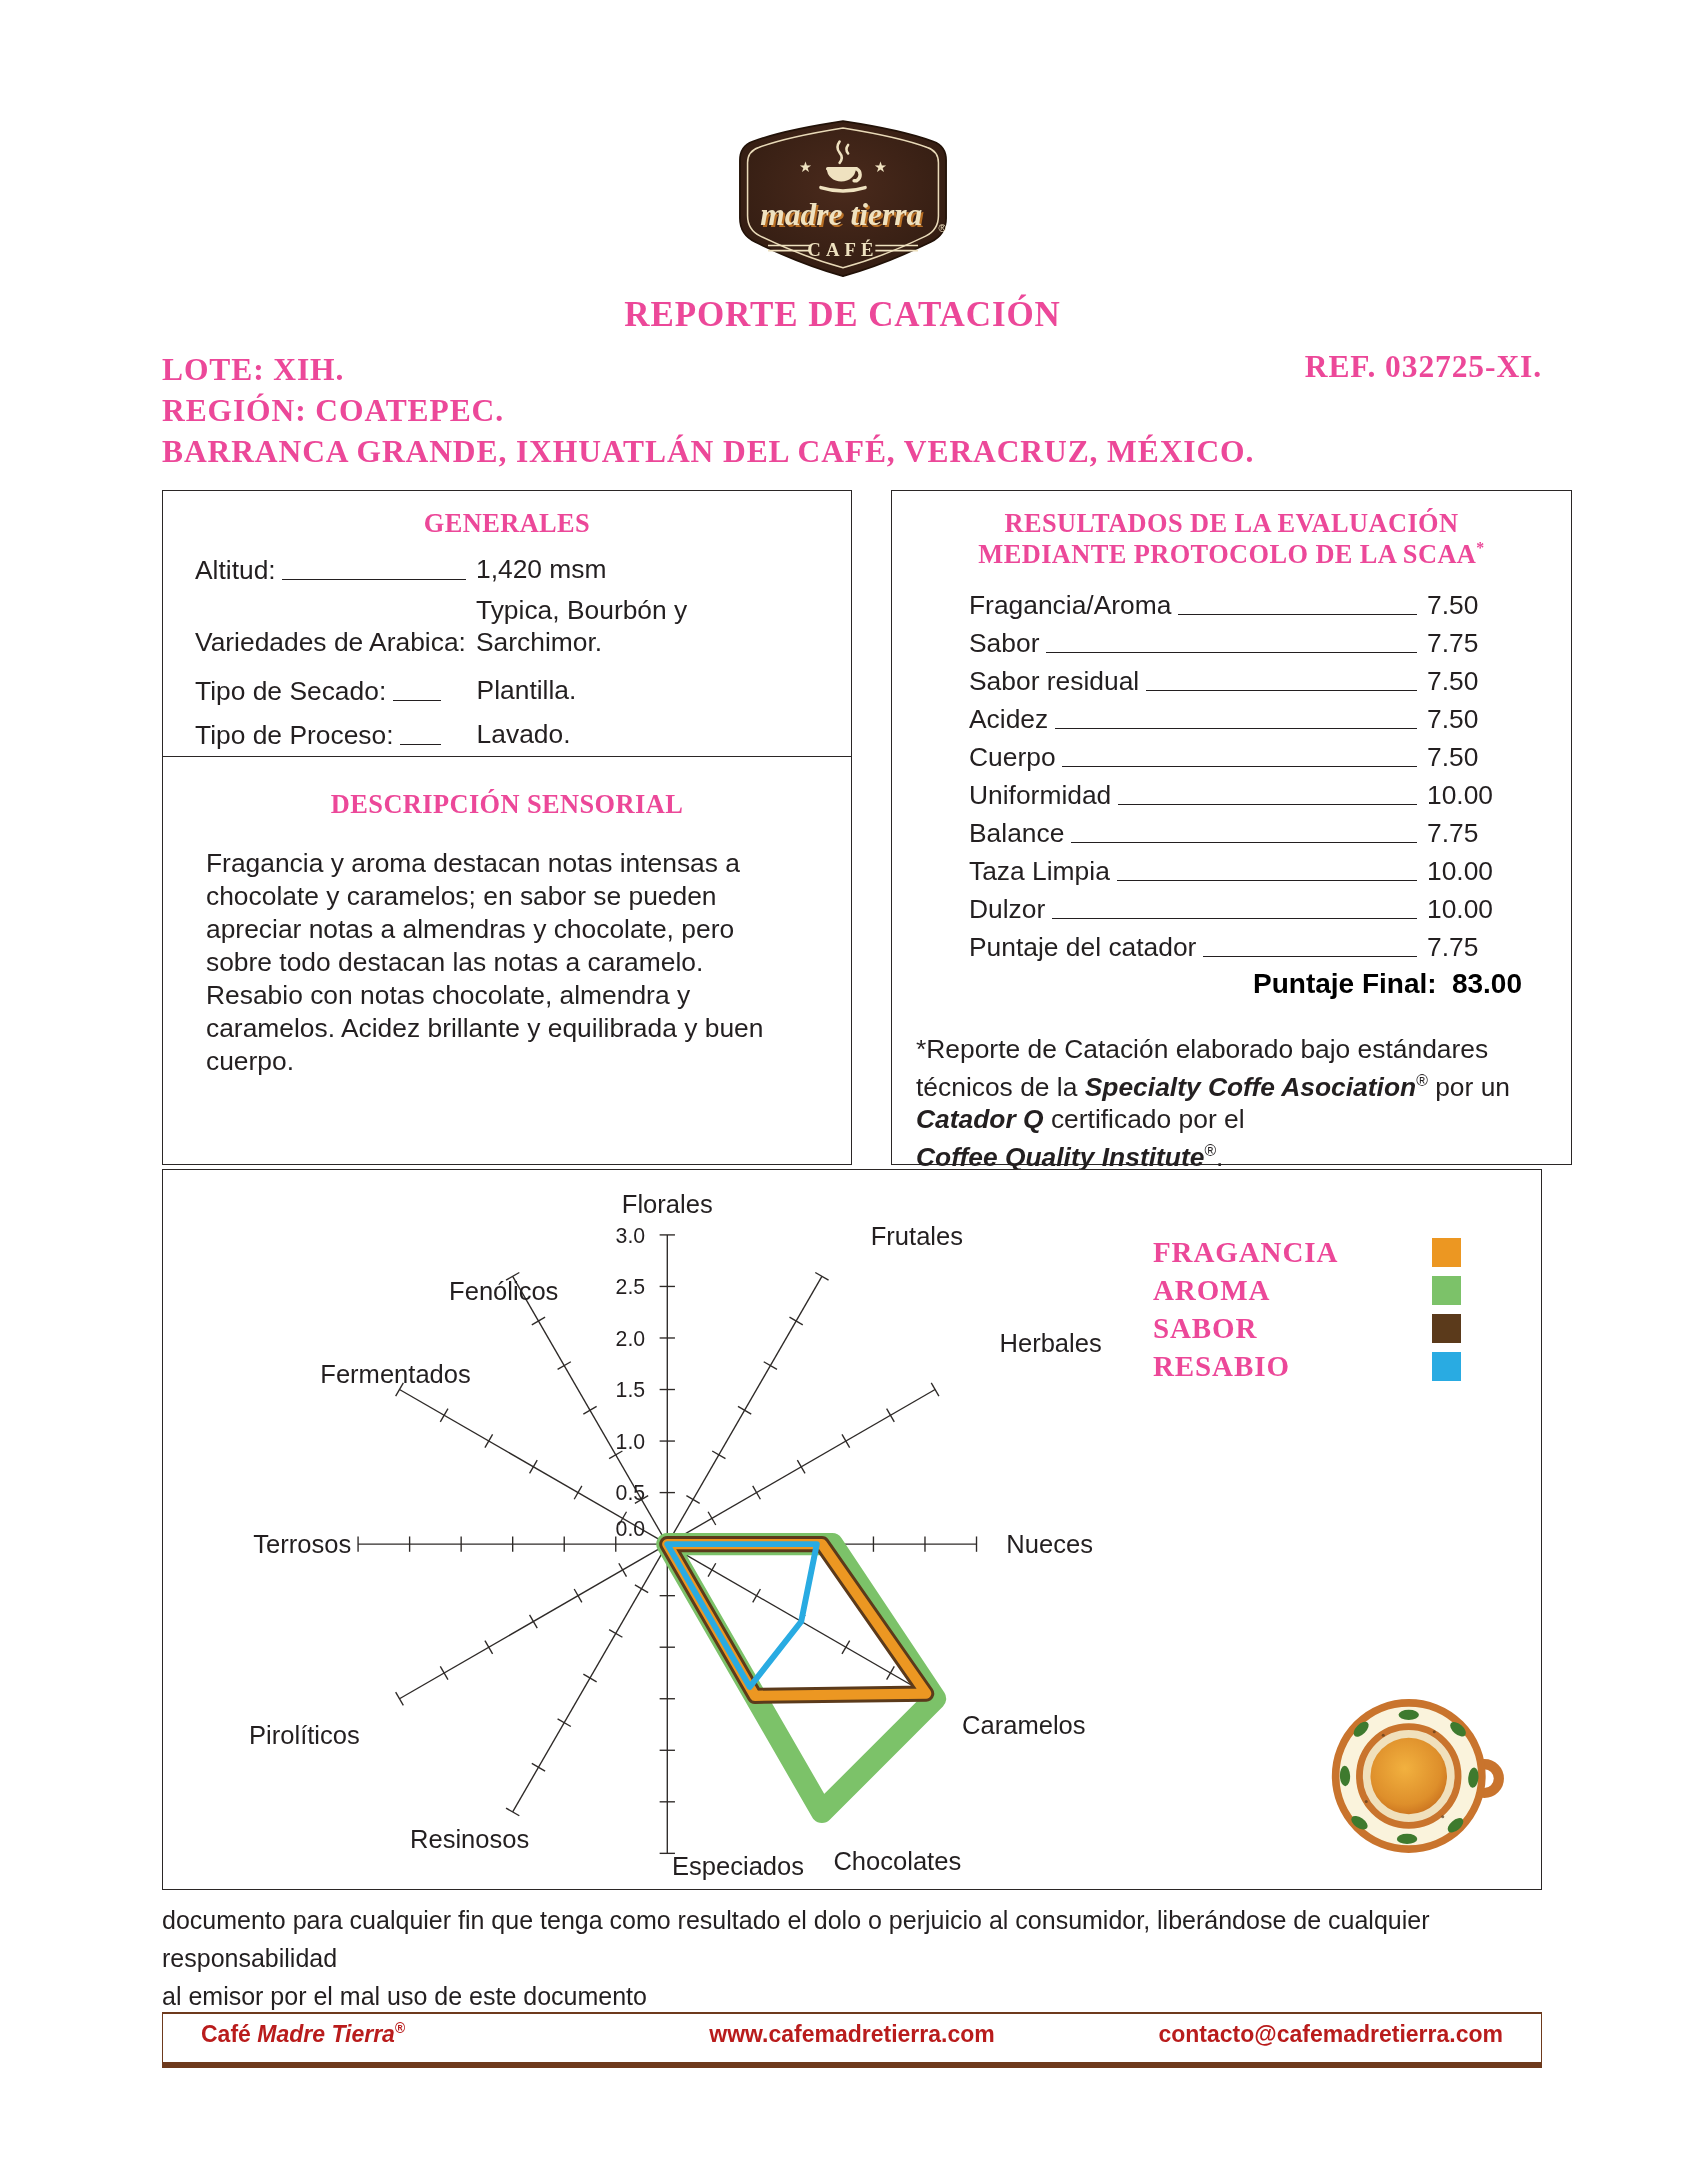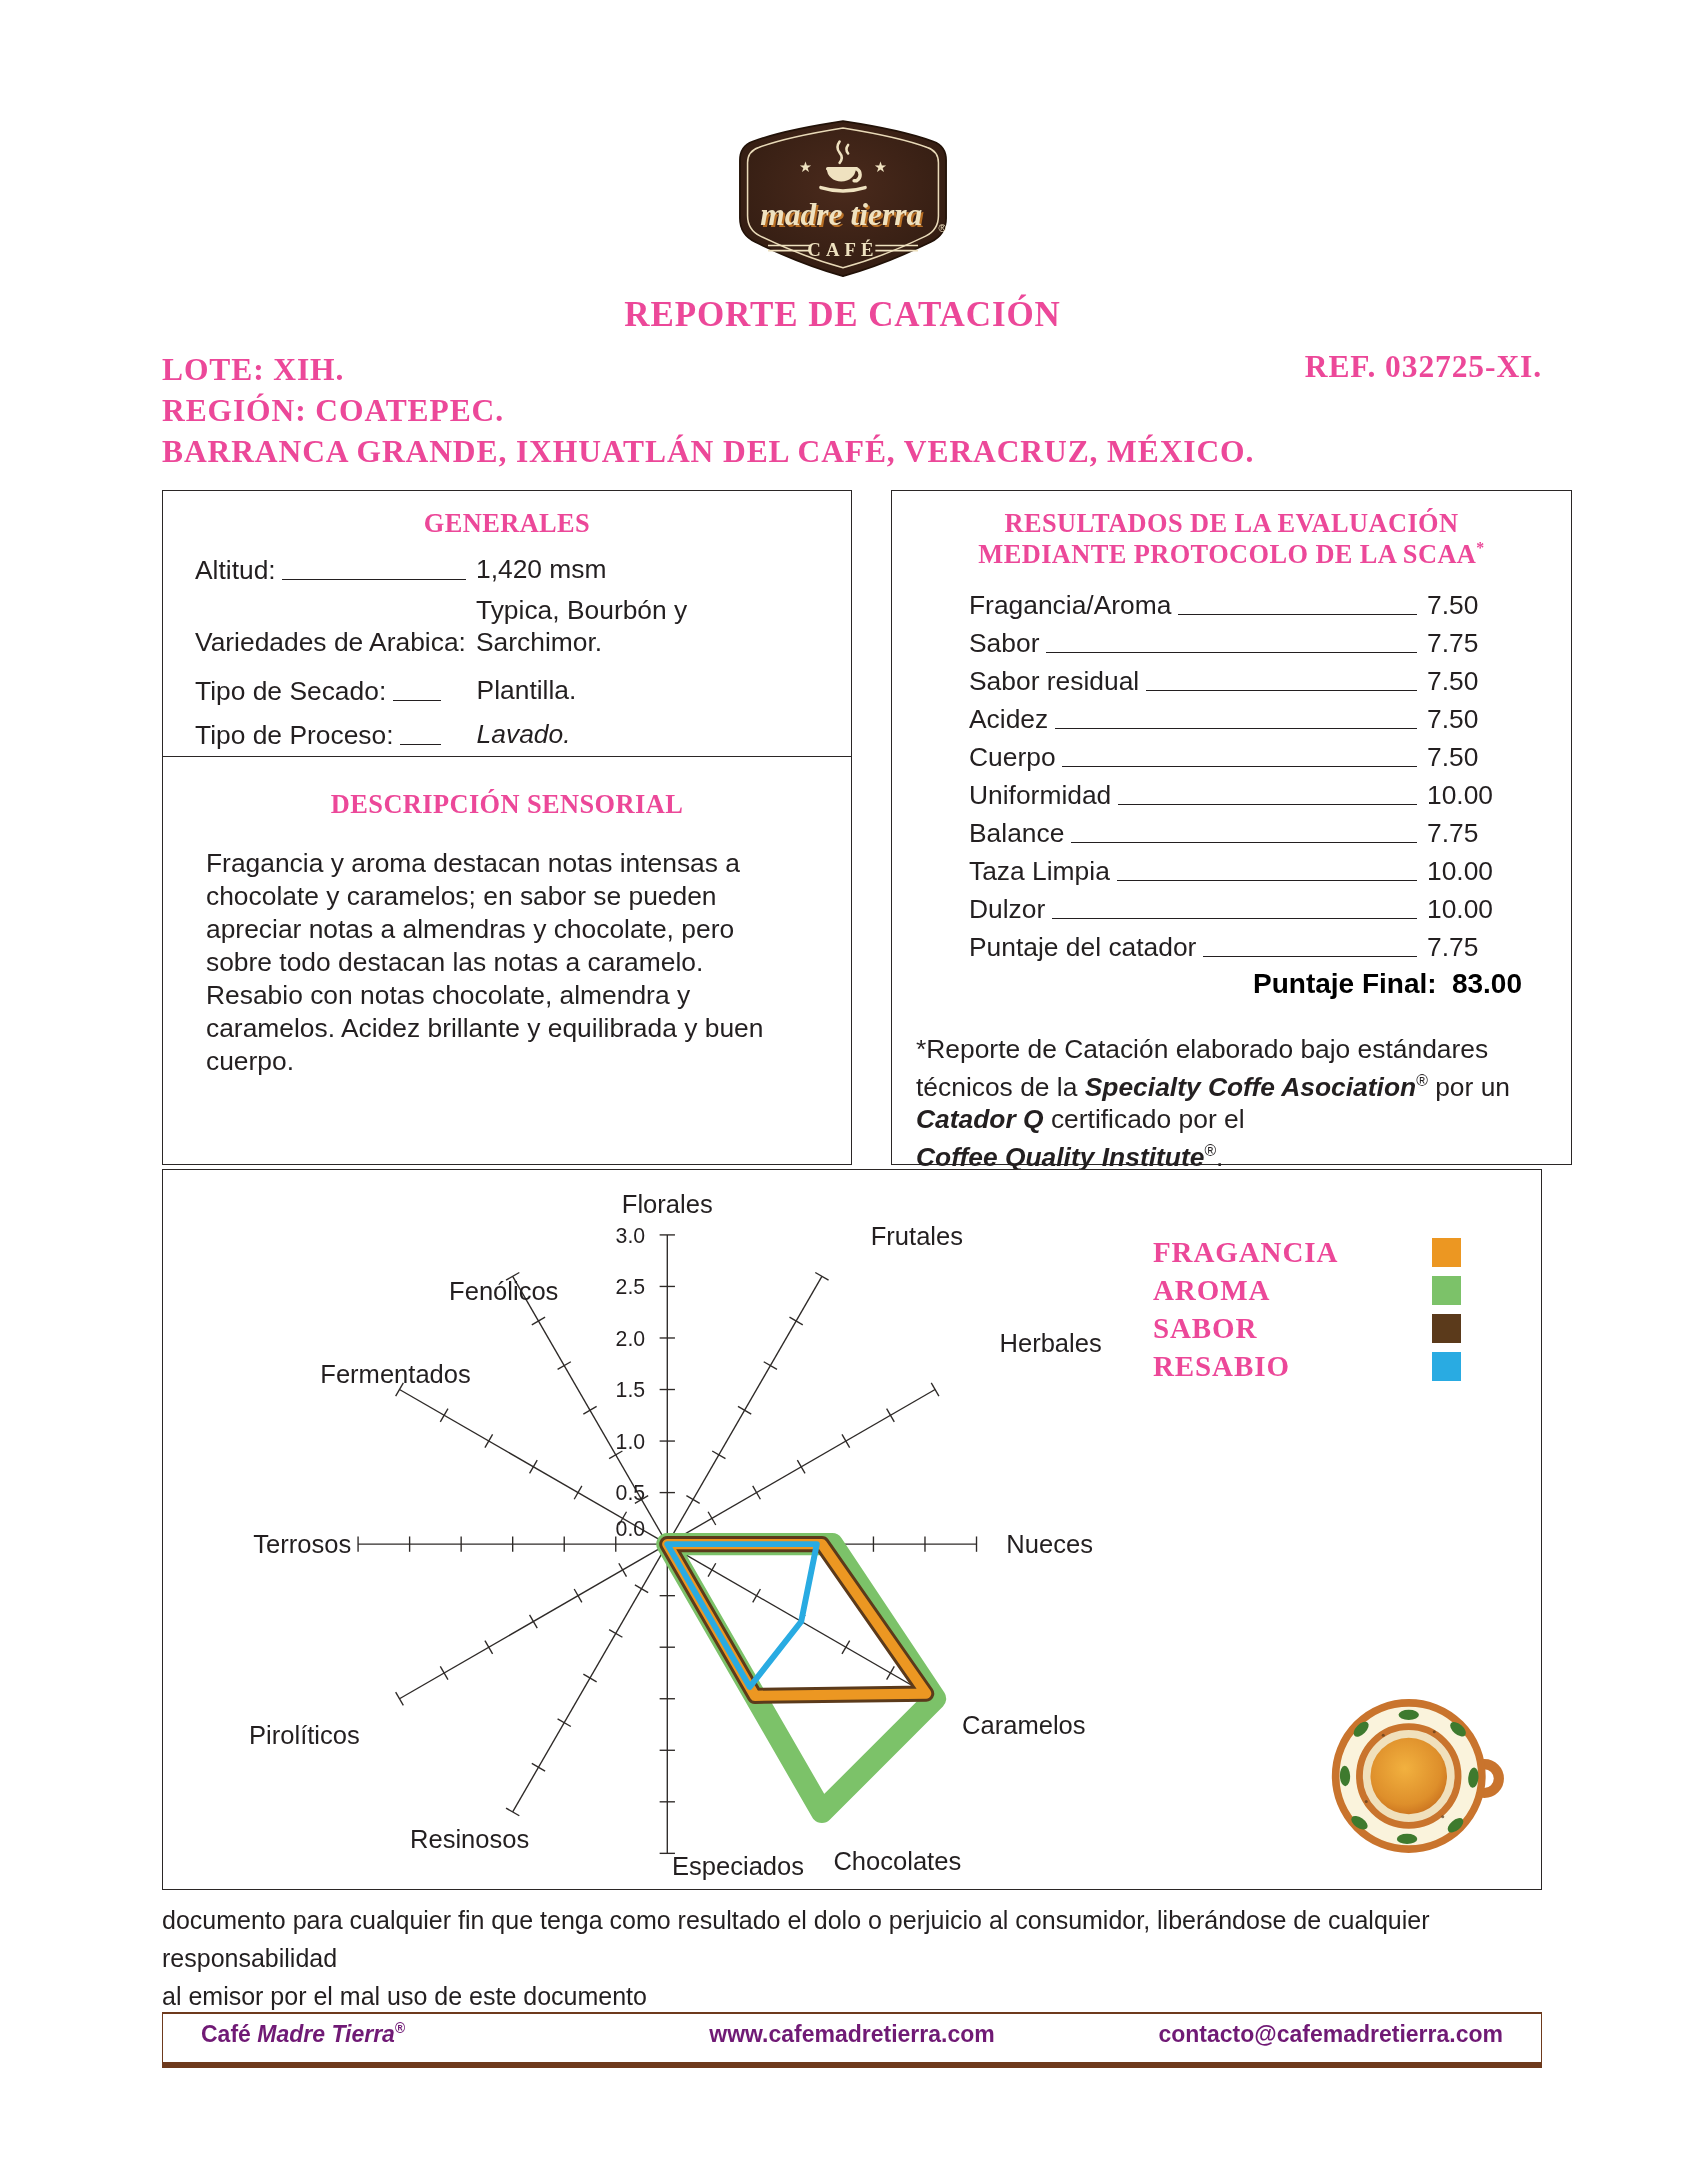--- a/index.html
+++ b/index.html
@@ -33,21 +33,21 @@
   #radar-box{left:162px;top:1169px;width:1380px;height:721px;}
   #legend{position:absolute;left:990px;top:63px;width:308px;}
   .lg-row{display:flex;justify-content:space-between;align-items:center;height:38px;}
   .lg-lbl{font-size:29px;letter-spacing:0.9px;}
   .lg-sw{width:29px;height:29px;flex:none;}
   
   #disclaimer{left:162px;top:1901px;width:1388px;font-size:25px;line-height:38px;}
   #footer-box{left:162px;top:2012px;width:1380px;height:56px;border:1.7px solid #6e3a1d;
               border-top-width:2.6px;border-bottom-width:6px;box-sizing:border-box;
               display:flex;align-items:flex-start;padding:6.8px 38px 0 38px;
-              font-size:23px;font-weight:bold;color:#701a75;}
+              font-size:23px;font-weight:bold;color:#b91c1c;}
   #footer-box .fcol{flex:1;}
   .fc{text-align:center;}
   .fr{text-align:right;}
 </style>
 </head>
 <body>
 
 <div id="page">
 
   <svg class="abs" style="left:715px;top:116px;" width="256" height="167" viewBox="0 0 300 196">
@@ -113,21 +113,21 @@
           <span>Tipo de Secado:</span>
           <span class="leader"></span>
         </span>
       <span class="g-val" style="margin-left:25.6px;">Plantilla.</span>
     </div>
     <div class="g-row" style="top:228px;">
       <span class="g-col1" style="width:256px;">
           <span>Tipo de Proceso:</span>
           <span class="leader"></span>
         </span>
-      <span class="g-val" style="margin-left:25.6px;font-style:italic;">Lavado.</span>
+      <span class="g-val" style="margin-left:25.6px;">Lavado.</span>
     </div>
   </div>
 
   <div class="box" style="left:162px;top:756px;width:690px;height:409px;">
     <div class="stencil boxtitle" style="margin-top:32px;">DESCRIPCIÓN SENSORIAL</div>
     <div id="sens-text">Fragancia y aroma destacan notas intensas a chocolate y caramelos; en sabor se pueden apreciar notas a almendras y chocolate, pero sobre todo destacan las notas a caramelo. Resabio con notas chocolate, almendra y caramelos. Acidez brillante y equilibrada y buen cuerpo.</div>
   </div>
 
   <div class="box" style="left:891px;top:490px;width:681px;height:675px;">
     <div class="stencil boxtitle" style="margin-top:17px;"><span>RESULTADOS DE LA EVALUACIÓN</span></div>

